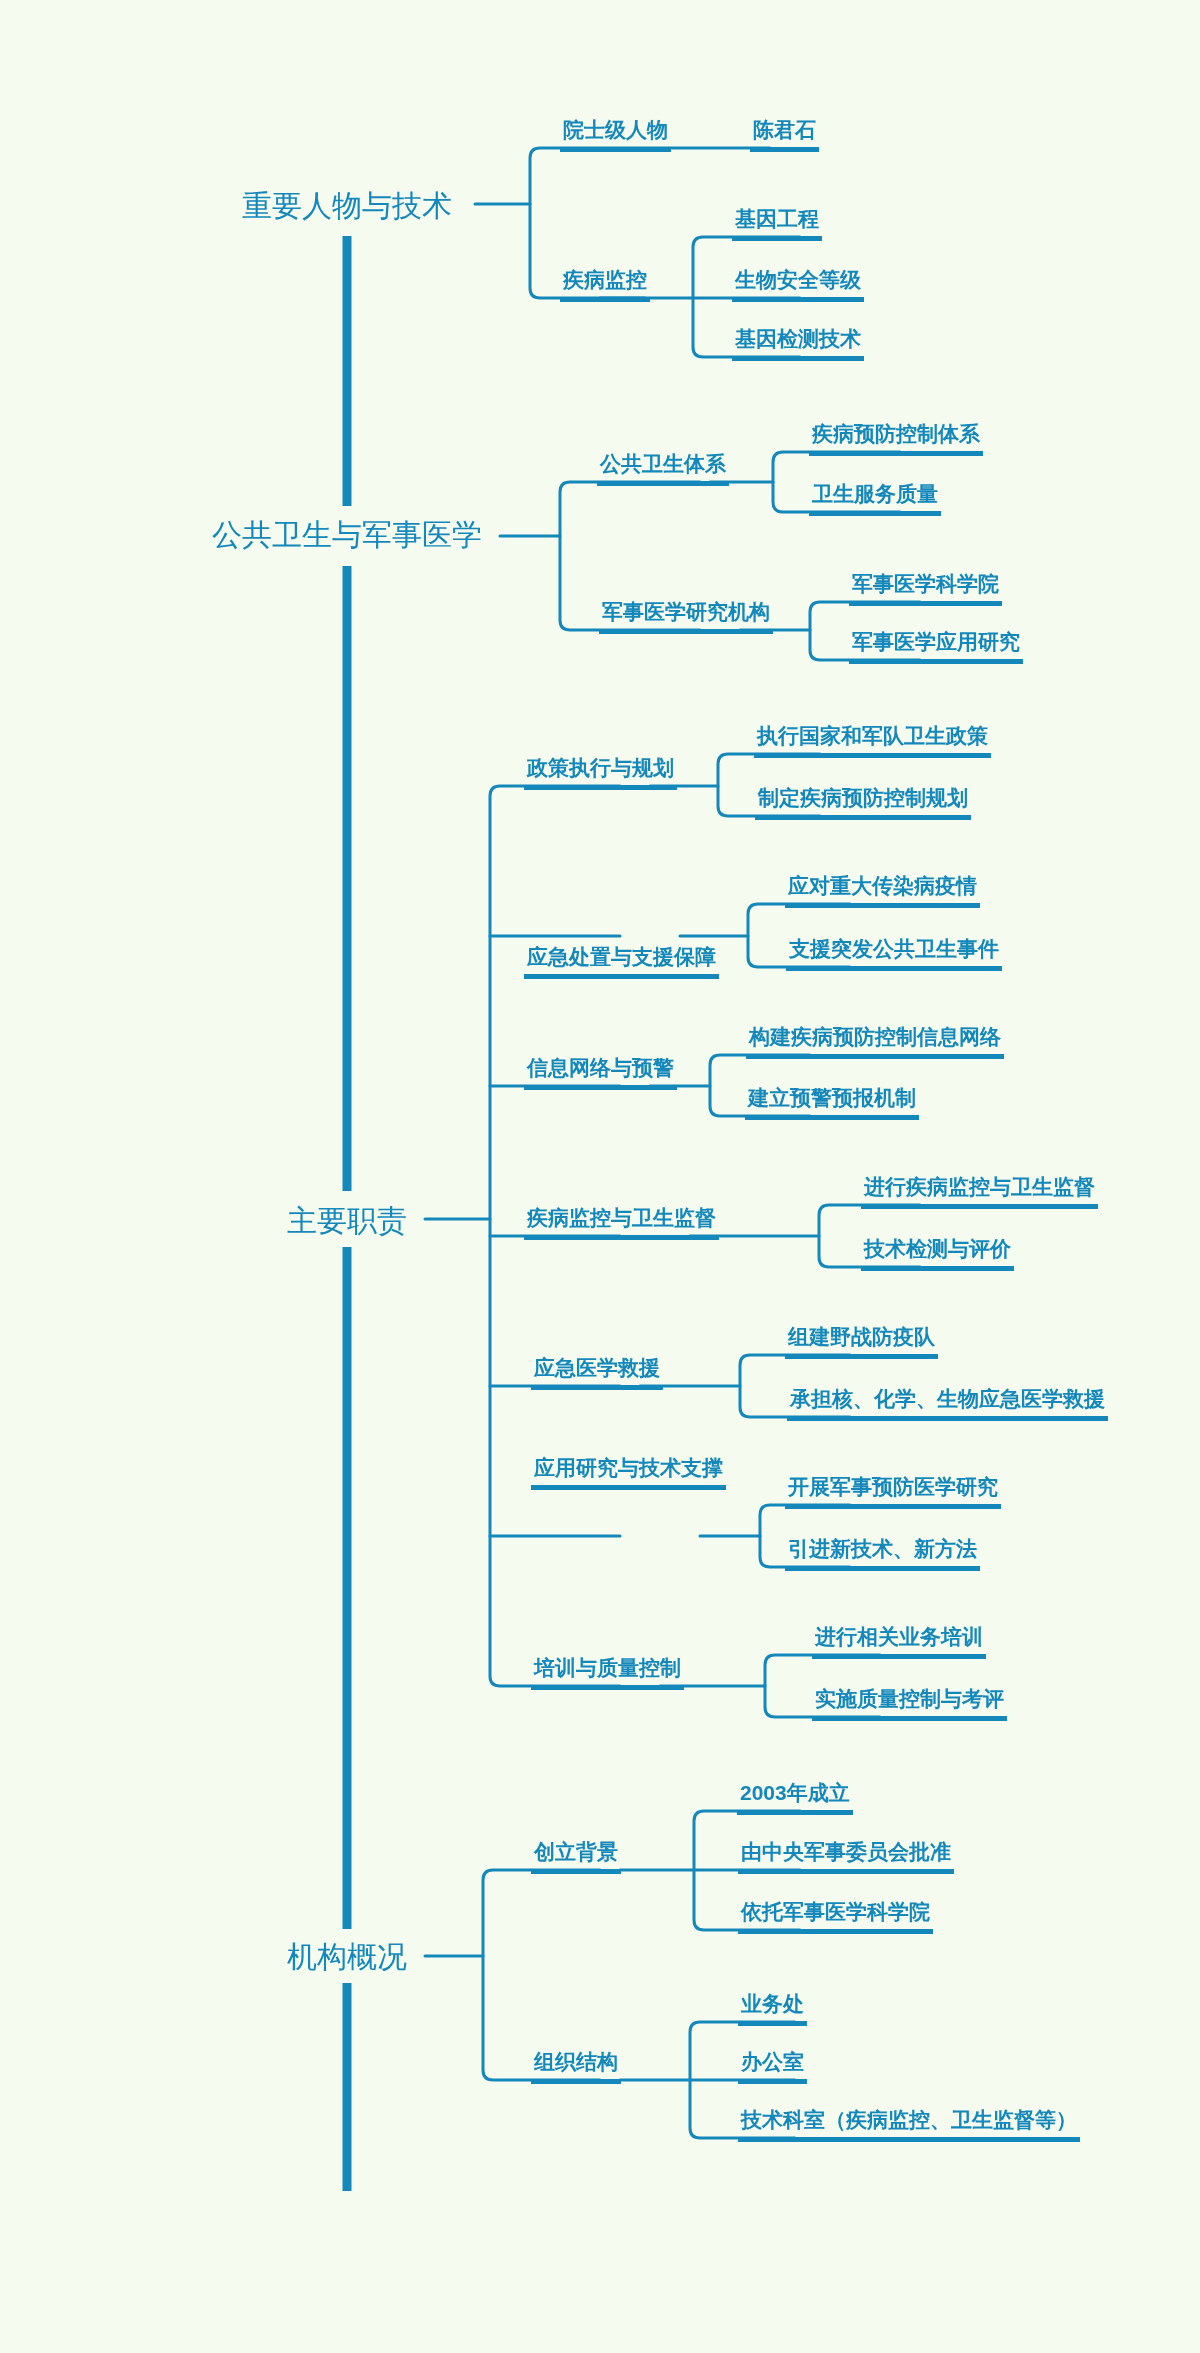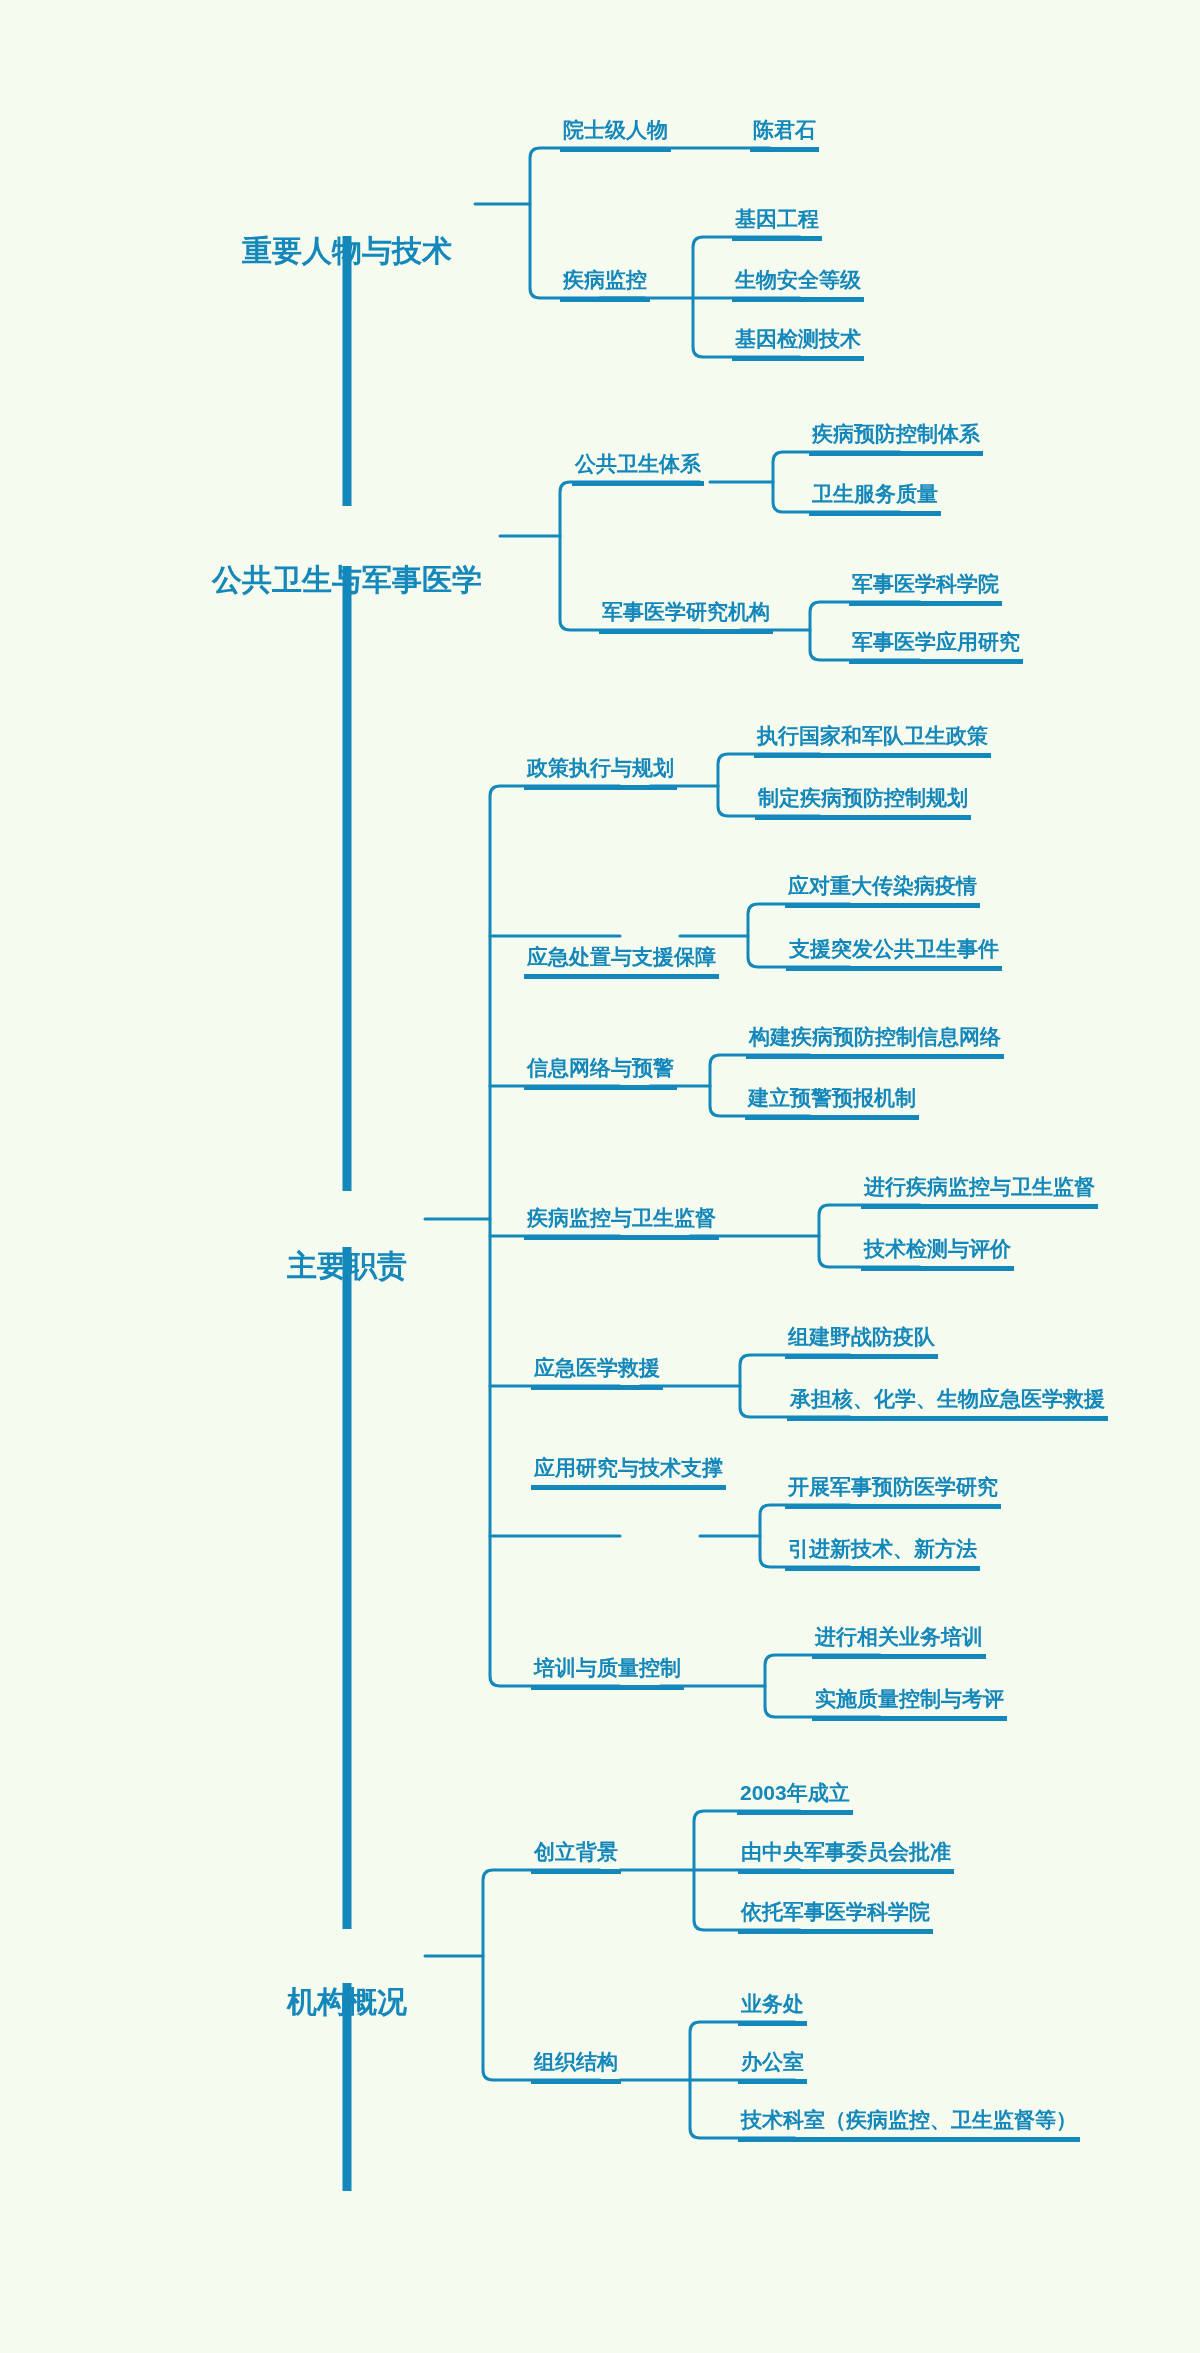--- a/index.html
+++ b/index.html
@@ -15,23 +15,22 @@
   svg.lines path.c{stroke-width:3;stroke-linecap:round;}
   .node{
     position:absolute;white-space:nowrap;
     font-size:21px;font-weight:700;line-height:22px;
     color:var(--branch,#1487BB);
     padding:0 3px 6px 3px;
     border-bottom:5px solid var(--branch,#1487BB);
   }
   .topic{
     position:absolute;left:347px;transform:translateX(-50%);
-    white-space:nowrap;font-size:30px;font-weight:700;line-height:31px;
+    white-space:nowrap;font-size:30px;font-weight:400;line-height:31px;
     color:var(--branch,#1487BB);
-    margin-top:45px;
   }
   .root-title{
     position:absolute;left:62px;top:2201px;white-space:nowrap;
     font-size:33px;font-weight:700;line-height:34px;letter-spacing:0.5px;
     color:var(--title,#212121);
   }
 </style>
 </head>
 <body>
 
@@ -80,21 +79,21 @@
   <div class="topic" style="top:1205px">主要职责</div>
   <div class="topic" style="top:1941px">机构概况</div>
 
   <div class="node" style="left:560px;top:119px">院士级人物</div>
   <div class="node" style="left:750px;top:119px">陈君石</div>
   <div class="node" style="left:560px;top:269px">疾病监控</div>
   <div class="node" style="left:732px;top:208px">基因工程</div>
   <div class="node" style="left:732px;top:269px">生物安全等级</div>
   <div class="node" style="left:732px;top:328px">基因检测技术</div>
 
-  <div class="node" style="left:572px;top:453px">公共卫生体系</div>
+  <div class="node" style="left:597px;top:453px">公共卫生体系</div>
   <div class="node" style="left:809px;top:423px">疾病预防控制体系</div>
   <div class="node" style="left:809px;top:483px">卫生服务质量</div>
   <div class="node" style="left:599px;top:601px">军事医学研究机构</div>
   <div class="node" style="left:849px;top:573px">军事医学科学院</div>
   <div class="node" style="left:849px;top:631px">军事医学应用研究</div>
 
   <div class="node" style="left:524px;top:757px">政策执行与规划</div>
   <div class="node" style="left:754px;top:725px">执行国家和军队卫生政策</div>
   <div class="node" style="left:755px;top:787px">制定疾病预防控制规划</div>
   <div class="node" style="left:524px;top:946px">应急处置与支援保障</div>

